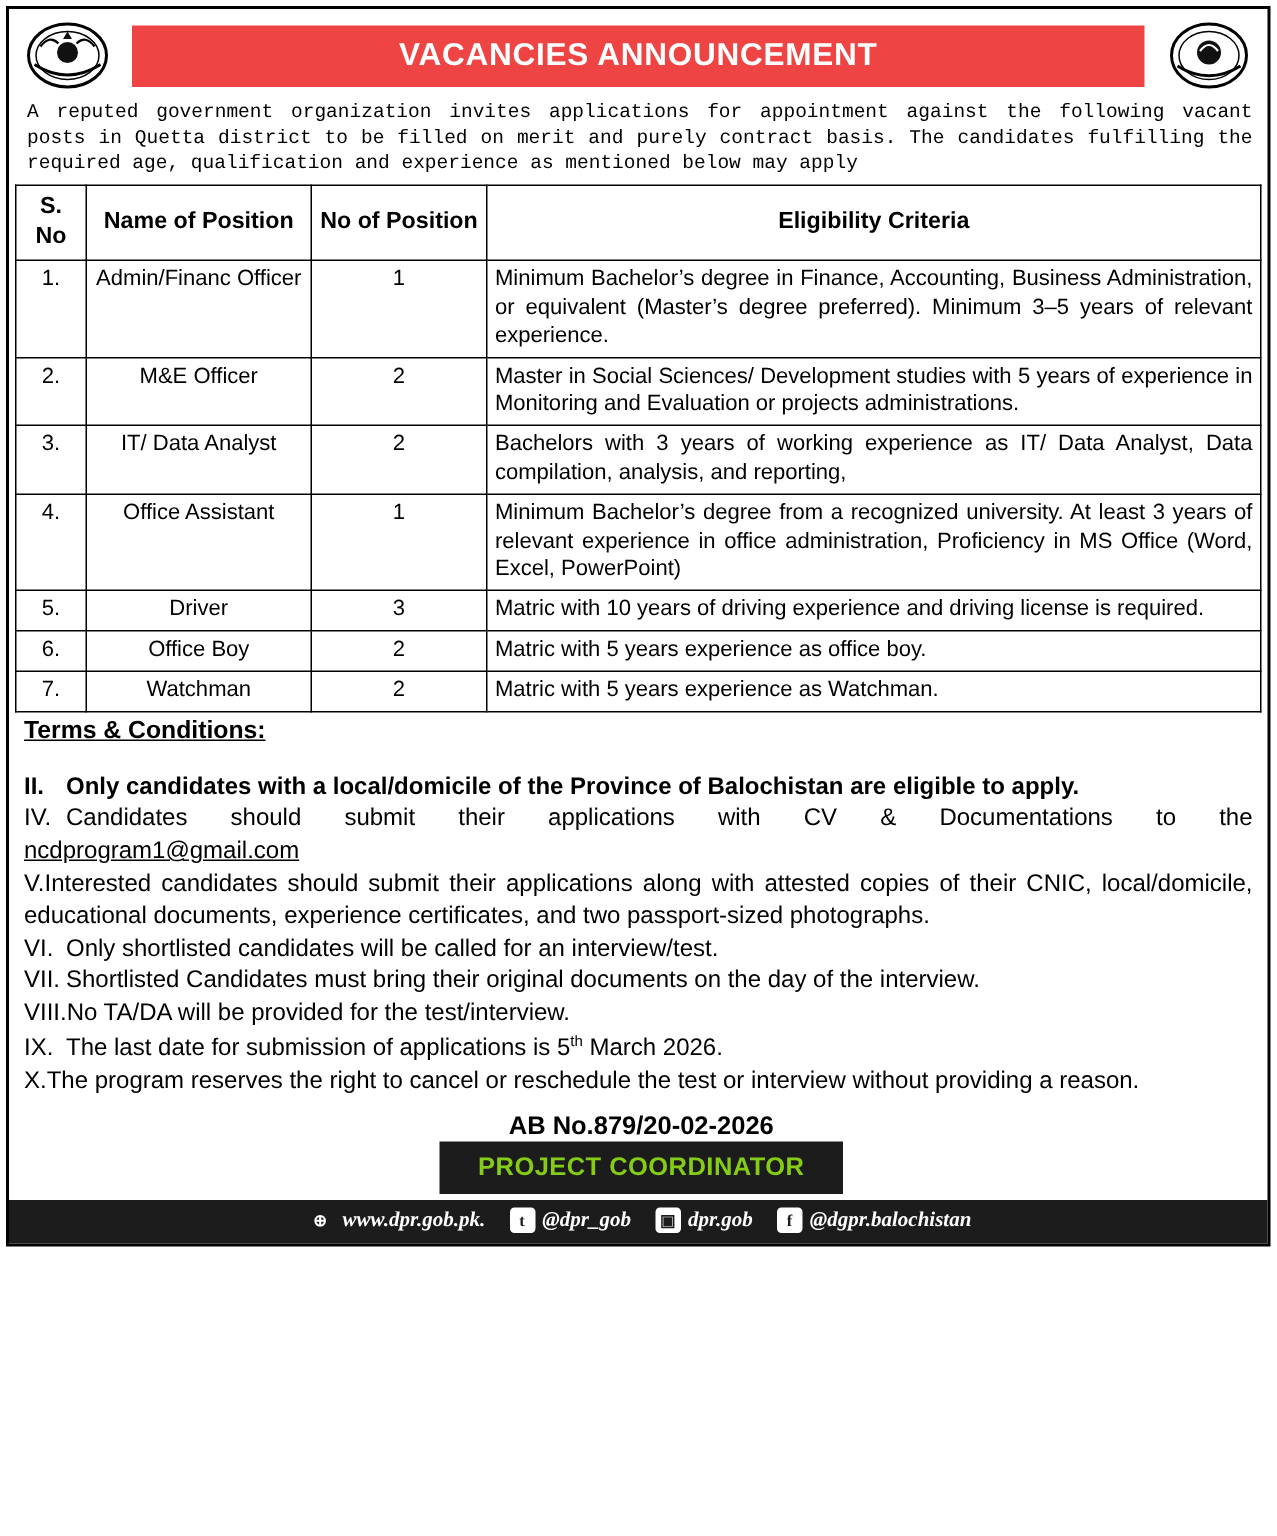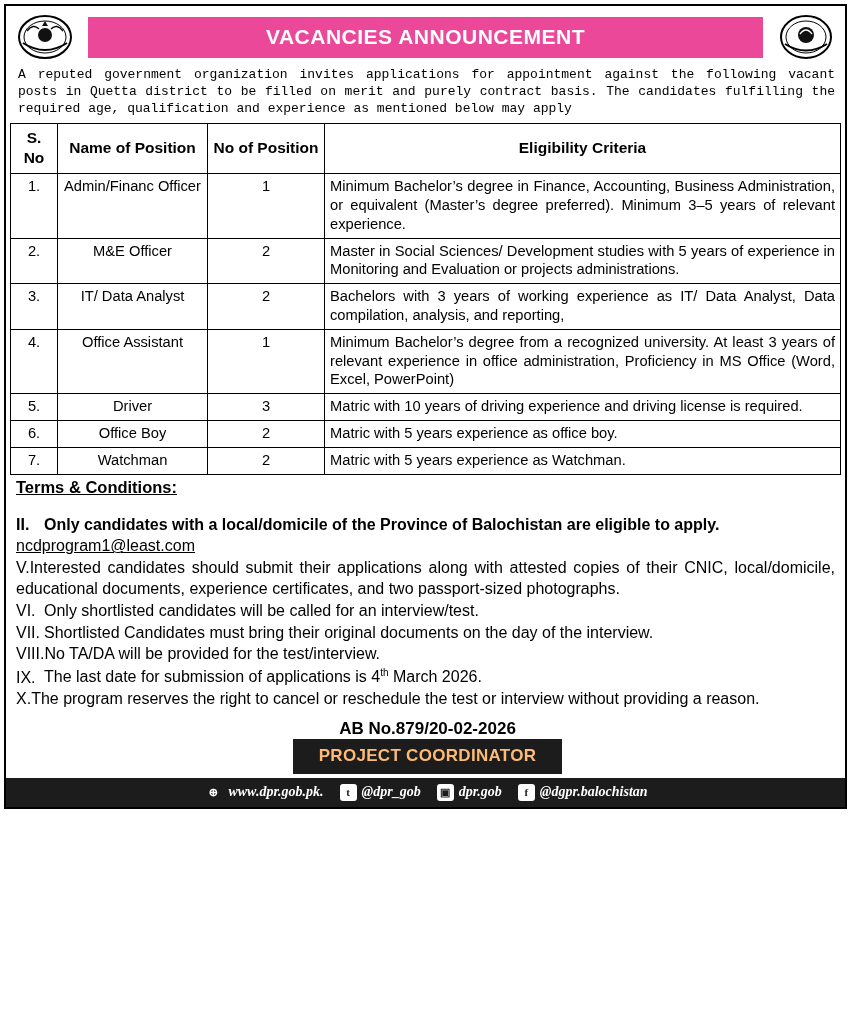--- a/index.html
+++ b/index.html
@@ -38,21 +38,21 @@
     width: 58px;
     height: 50px;
     flex: 0 0 58px;
     display: flex;
     align-items: center;
     justify-content: center;
   }
   .logo svg { display:block; }
   .title-bar {
     flex: 1 1 auto;
-    background: #ec4899;
+    background: #ef4444;
     color: #fff;
     text-align: center;
     font-size: 21px;
     font-weight: bold;
     letter-spacing: 0.5px;
     padding: 8px 0 9px 0;
     margin: 0 14px;
     font-family: "Liberation Sans", sans-serif;
   }
   
@@ -125,21 +125,21 @@
     justify-content: space-between;
     padding: 6px 6px 4px 10px;
     flex-direction: column;
   }
   .ab-no {
     font-size: 17px;
     font-weight: bold;
   }
   .coordinator {
     background: #1c1c1c;
-    color: #fdba74;
+    color: #84cc16;
     font-size: 17px;
     font-weight: bold;
     padding: 7px 26px 8px 26px;
     letter-spacing: 0.3px;
   }
   .social-bar {
     background: #1c1c1c;
     color: #fff;
     display: flex;
     align-items: center;
@@ -278,42 +278,45 @@
 
     <div class="terms">
       <div class="terms-title">Terms &amp; Conditions:</div>
 
 
       <div class="term bold">
         <span class="num">II.</span><span>Only candidates with a local/domicile of the Province of Balochistan are eligible to apply.</span>
       </div>
 
 
-      <div class="term">
-        <span class="email">ncdprogram1@least.com</span>
+      <div class="term just">
+        <span class="num">IV.</span><span>Candidates should submit their applications with CV &amp; Documentations to the</span>
+      </div>
+      <div class="term">
+        <span class="email">ncdprogram1@gmail.com</span>
       </div>
 
       <div class="term">
         <span>V.</span><span>Interested candidates should submit their applications along with attested copies of their CNIC, local/domicile, educational documents, experience certificates, and two passport-sized photographs.</span>
       </div>
 
       <div class="term">
         <span class="num">VI.</span><span>Only shortlisted candidates will be called for an interview/test.</span>
       </div>
 
       <div class="term">
         <span class="num">VII.</span><span>Shortlisted Candidates must bring their original documents on the day of the interview.</span>
       </div>
 
       <div class="term">
         <span class="num">VIII.</span><span>No TA/DA will be provided for the test/interview.</span>
       </div>
 
       <div class="term">
-        <span class="num">IX.</span><span>The last date for submission of applications is 4</span><sup>th</sup><span> March 2026.</span>
+        <span class="num">IX.</span><span>The last date for submission of applications is 5</span><sup>th</sup><span> March 2026.</span>
       </div>
 
       <div class="term">
         <span>X.</span><span>The program reserves the right to cancel or reschedule the test or interview without providing a reason.</span>
       </div>
     </div>
 
     <div class="footer-row">
       <div class="ab-no">AB No.879/20-02-2026</div>
       <div class="coordinator">PROJECT COORDINATOR</div>

